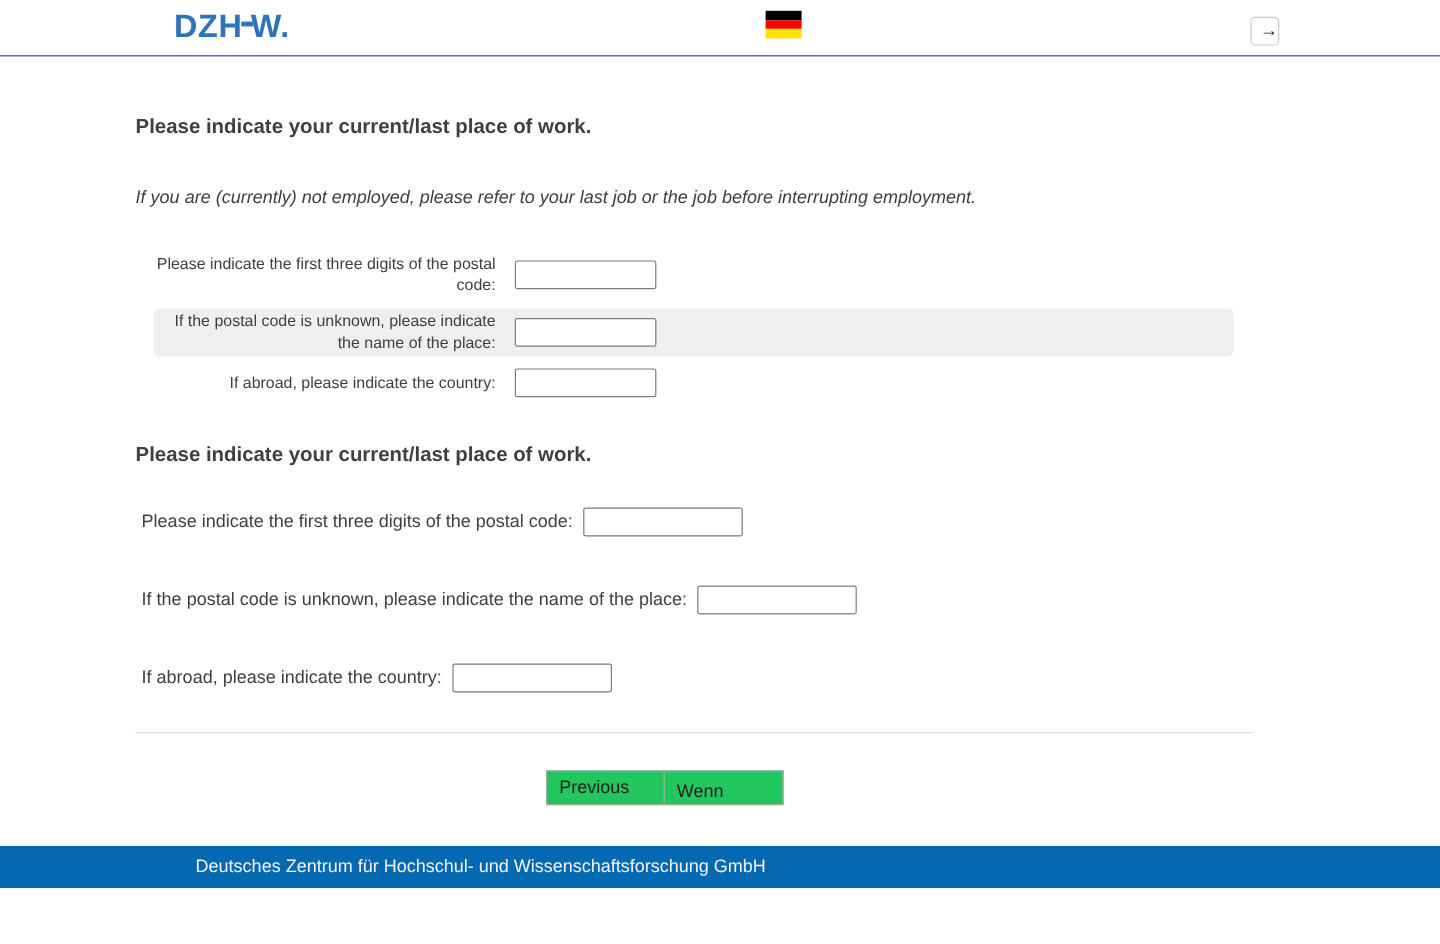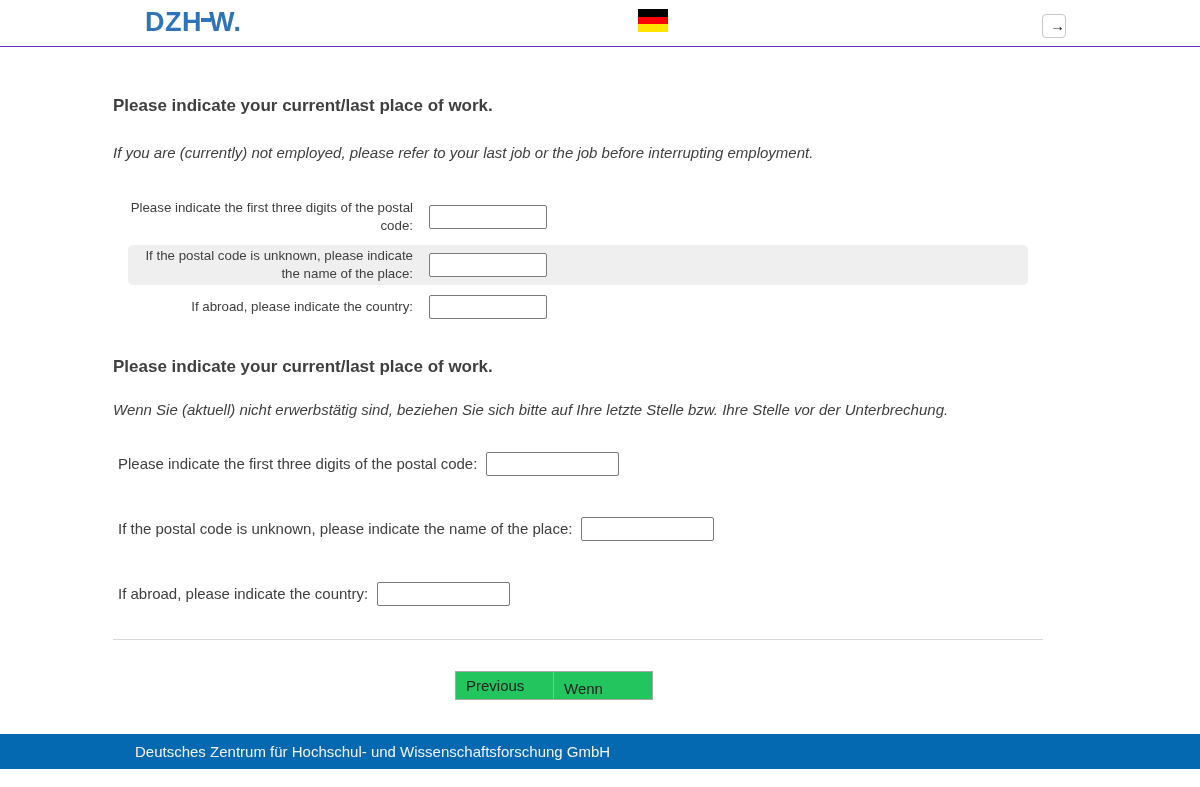--- a/index.html
+++ b/index.html
@@ -21,21 +21,21 @@
              border:1px solid #c9c9c9; border-radius:4px; background:#fff; cursor:pointer; }
   .fwd-arrow { position:absolute; left:7px; top:0; width:30px; line-height:21px;
                font-size:15px; color:#222; overflow:visible; }
 
   
   .main { padding:0 113px; }
   .qhead { font-size:17px; font-weight:bold; color:#3f3f3f; }
   .h-en { margin-top:49px; }
   .h-de { margin-top:36px; }
   .note { font-style:italic; font-size:15px; color:#3f3f3f; }
-  .note-en { margin-top:28px;font-style:italic; }
+  .note-en { margin-top:40px;font-style:italic; }
   .note-de { margin-top:24px; }
 
   
   .form1 { margin:36px 0 0 15px; width:900px; }
   .f1row { display:flex; align-items:center; padding:2px 0; margin-bottom:8px; }
   .f1row.hl { background:#efefef; border-radius:5px; }
   .f1label { width:285px; text-align:right; font-size:13.3px; line-height:1.35; color:#3f3f3f; }
   .f1row input { margin-left:16px; width:110px; height:20px; border:1px solid #7b7b7b;
                  border-radius:2px; background:#fff; font-size:13px; padding:1px 3px;
                  font-family:inherit; }
@@ -53,21 +53,21 @@
   
   .nav { margin:31px 0 0 342px; height:27px; }
   .nav button { float:left; height:27px; background:#22c55e; border:1px solid #a9a9a9;
                 font-family:inherit; font-size:15px; color:#222; text-align:left;
                 padding:0 10px; cursor:pointer; }
   .btn-prev { width:77px; }
   .btn-next { width:78px; margin-left:-1px; }
   .btn-next .lbl { position:relative; top:3px; display:inline-block; }
 
   
-  .ftr { margin-top:36px; height:35px; background:#0569b1; }
+  .ftr { margin-top:36px; height:35px; background:#0569b1;padding-left:28px; }
   .ftr span { display:inline-block; margin-left:135px; line-height:35px;
               font-size:15px; color:#f2f2f2; }
 </style>
 </head>
 <body>
 
 <div class="hdr">
   <div class="logo"><span>DZH</span><span class="logo-dash"></span><span>W.</span></div>
   <div class="flag">
     <div class="st black"></div>
@@ -93,21 +93,20 @@
       <div class="f1label">If the postal code is unknown, please indicate the name of the place:</div>
       <input type="text" value="" style="">
     </div>
     <div class="f1row">
       <div class="f1label">If abroad, please indicate the country:</div>
       <input type="text" value="" style="">
     </div>
   </div>
 
   <div class="qhead h-de">Please indicate your current/last place of work.</div>
-  <div class="note note-de">Wenn Sie (aktuell) nicht erwerbstätig sind, beziehen Sie sich bitte auf Ihre letzte Stelle bzw. Ihre Stelle vor der Unterbrechung.</div>
 
   <div class="form2">
     <div class="f2row">
       <div class="f2label">Please indicate the first three digits of the postal code:</div>
       <input type="text" value="" style="">
     </div>
     <div class="f2row">
       <div class="f2label">If the postal code is unknown, please indicate the name of the place:</div>
       <input type="text" value="" style="">
     </div>

